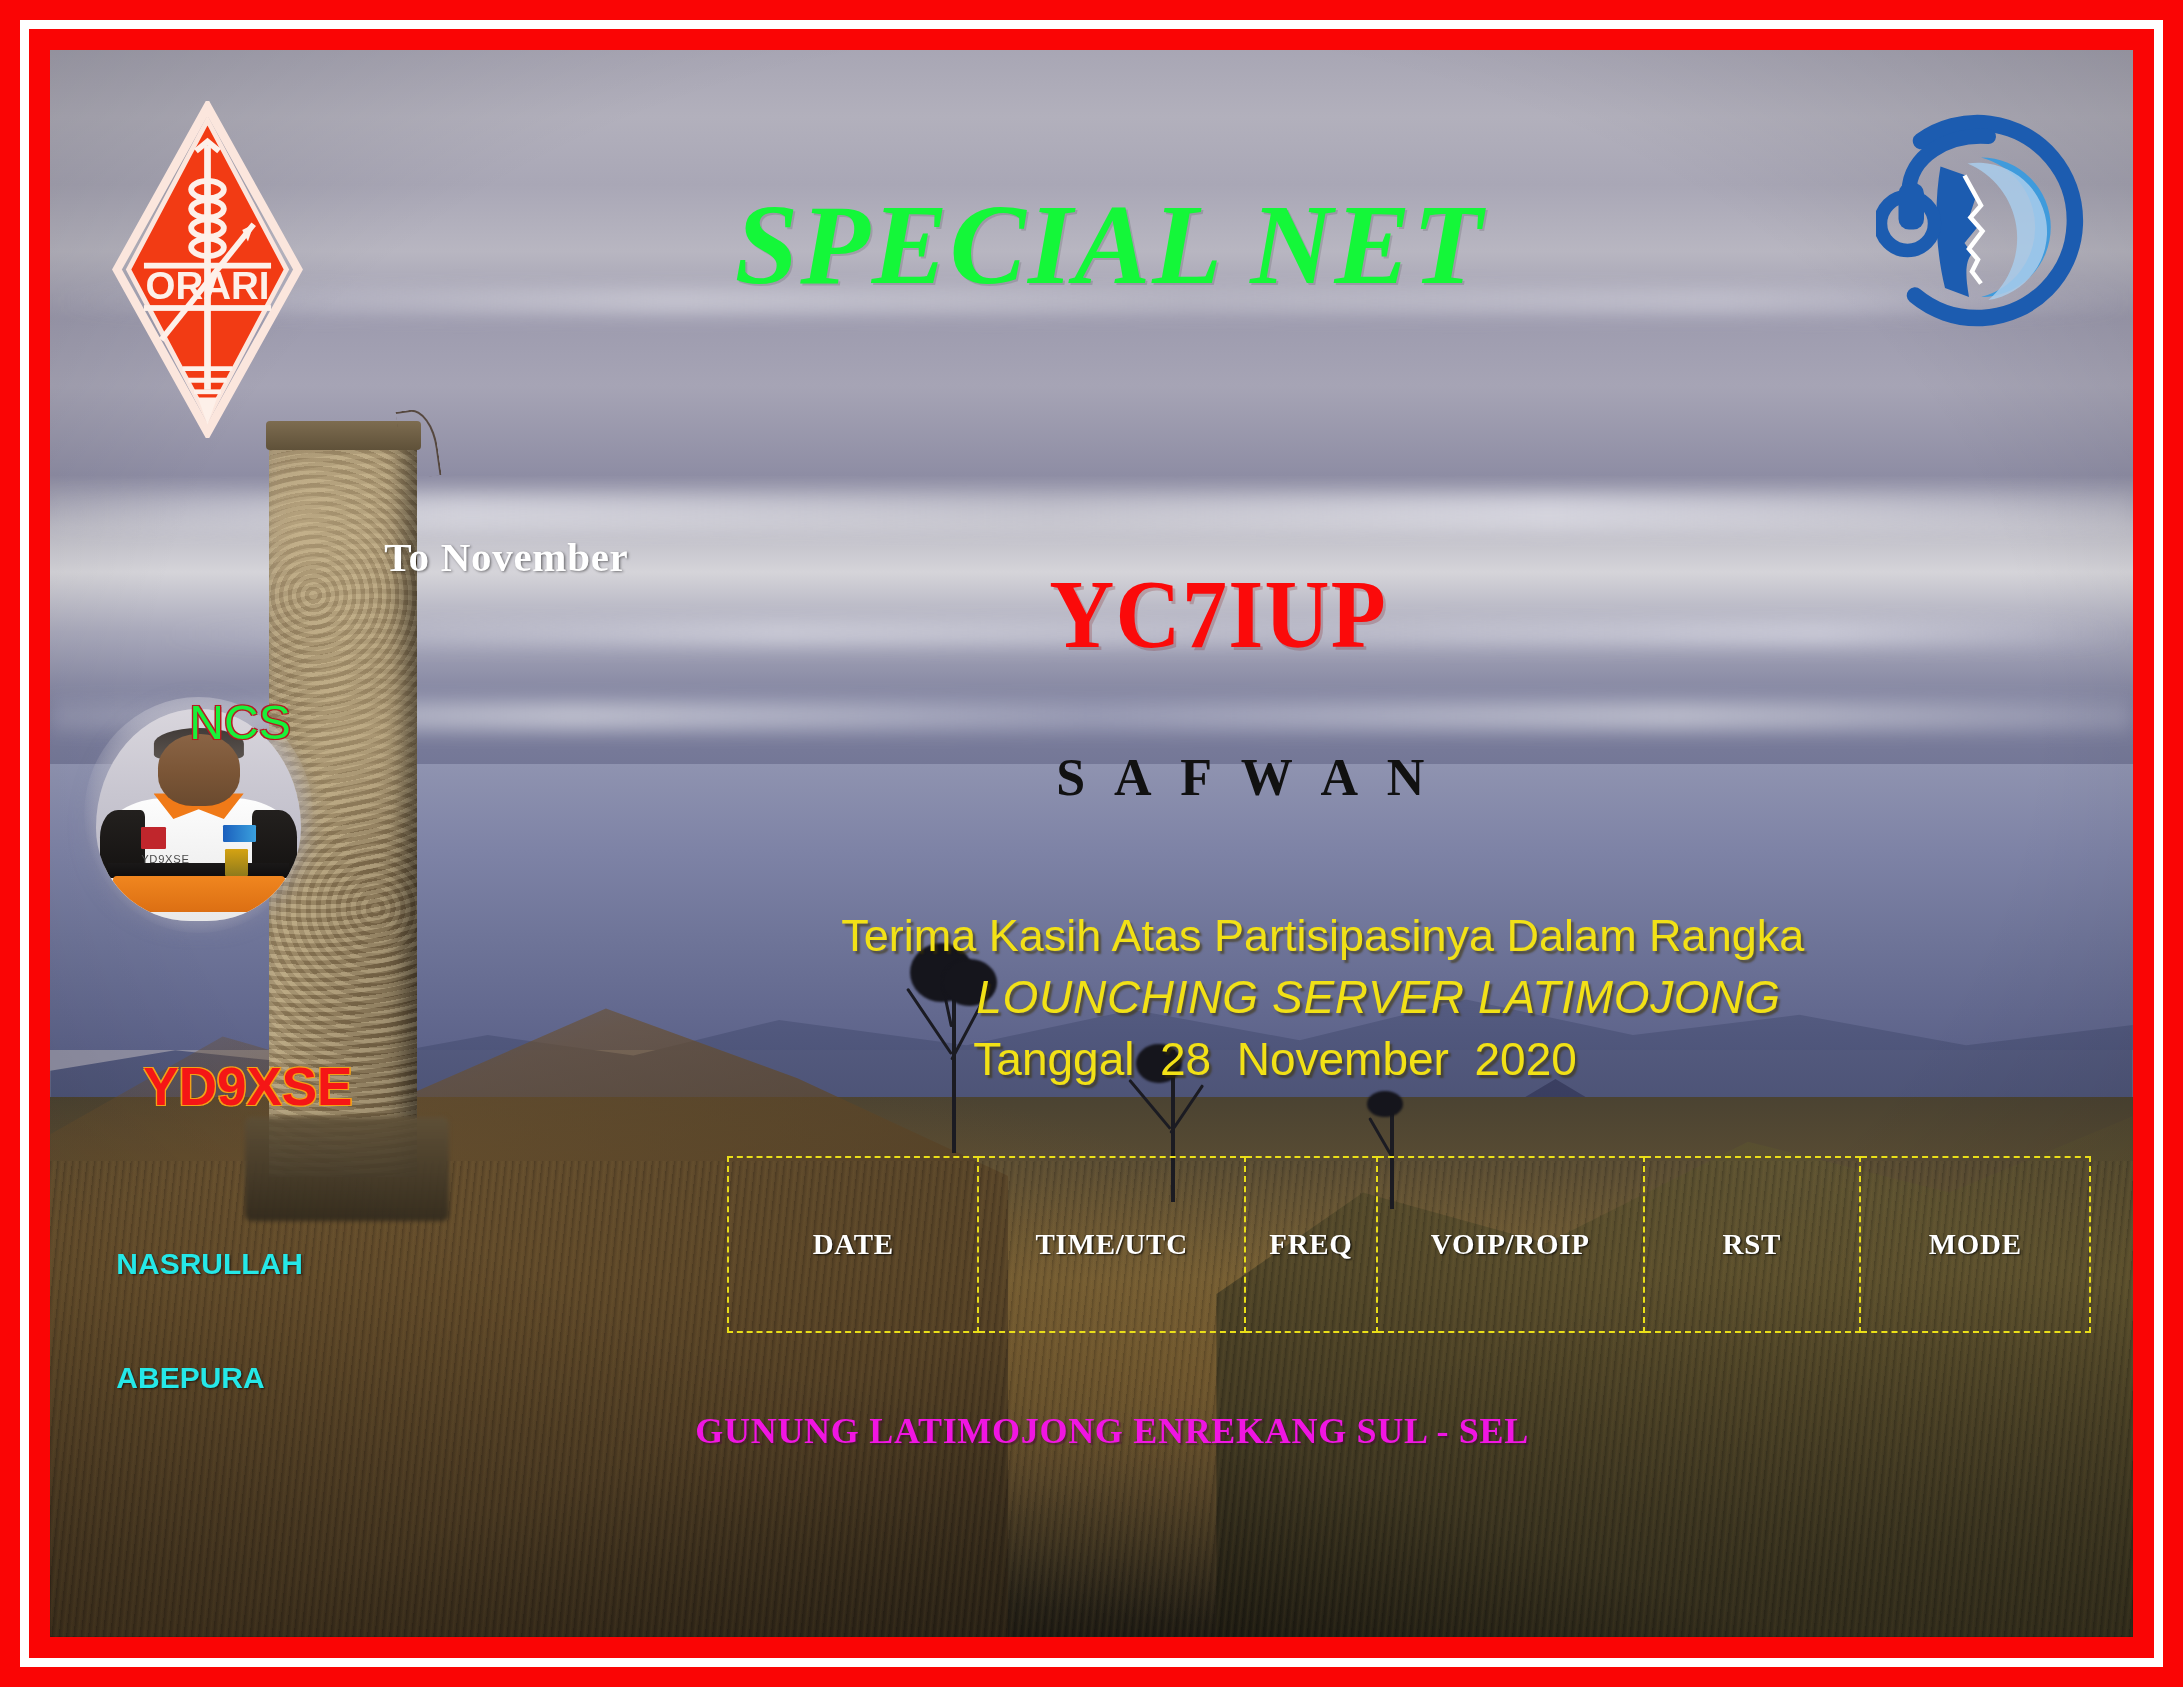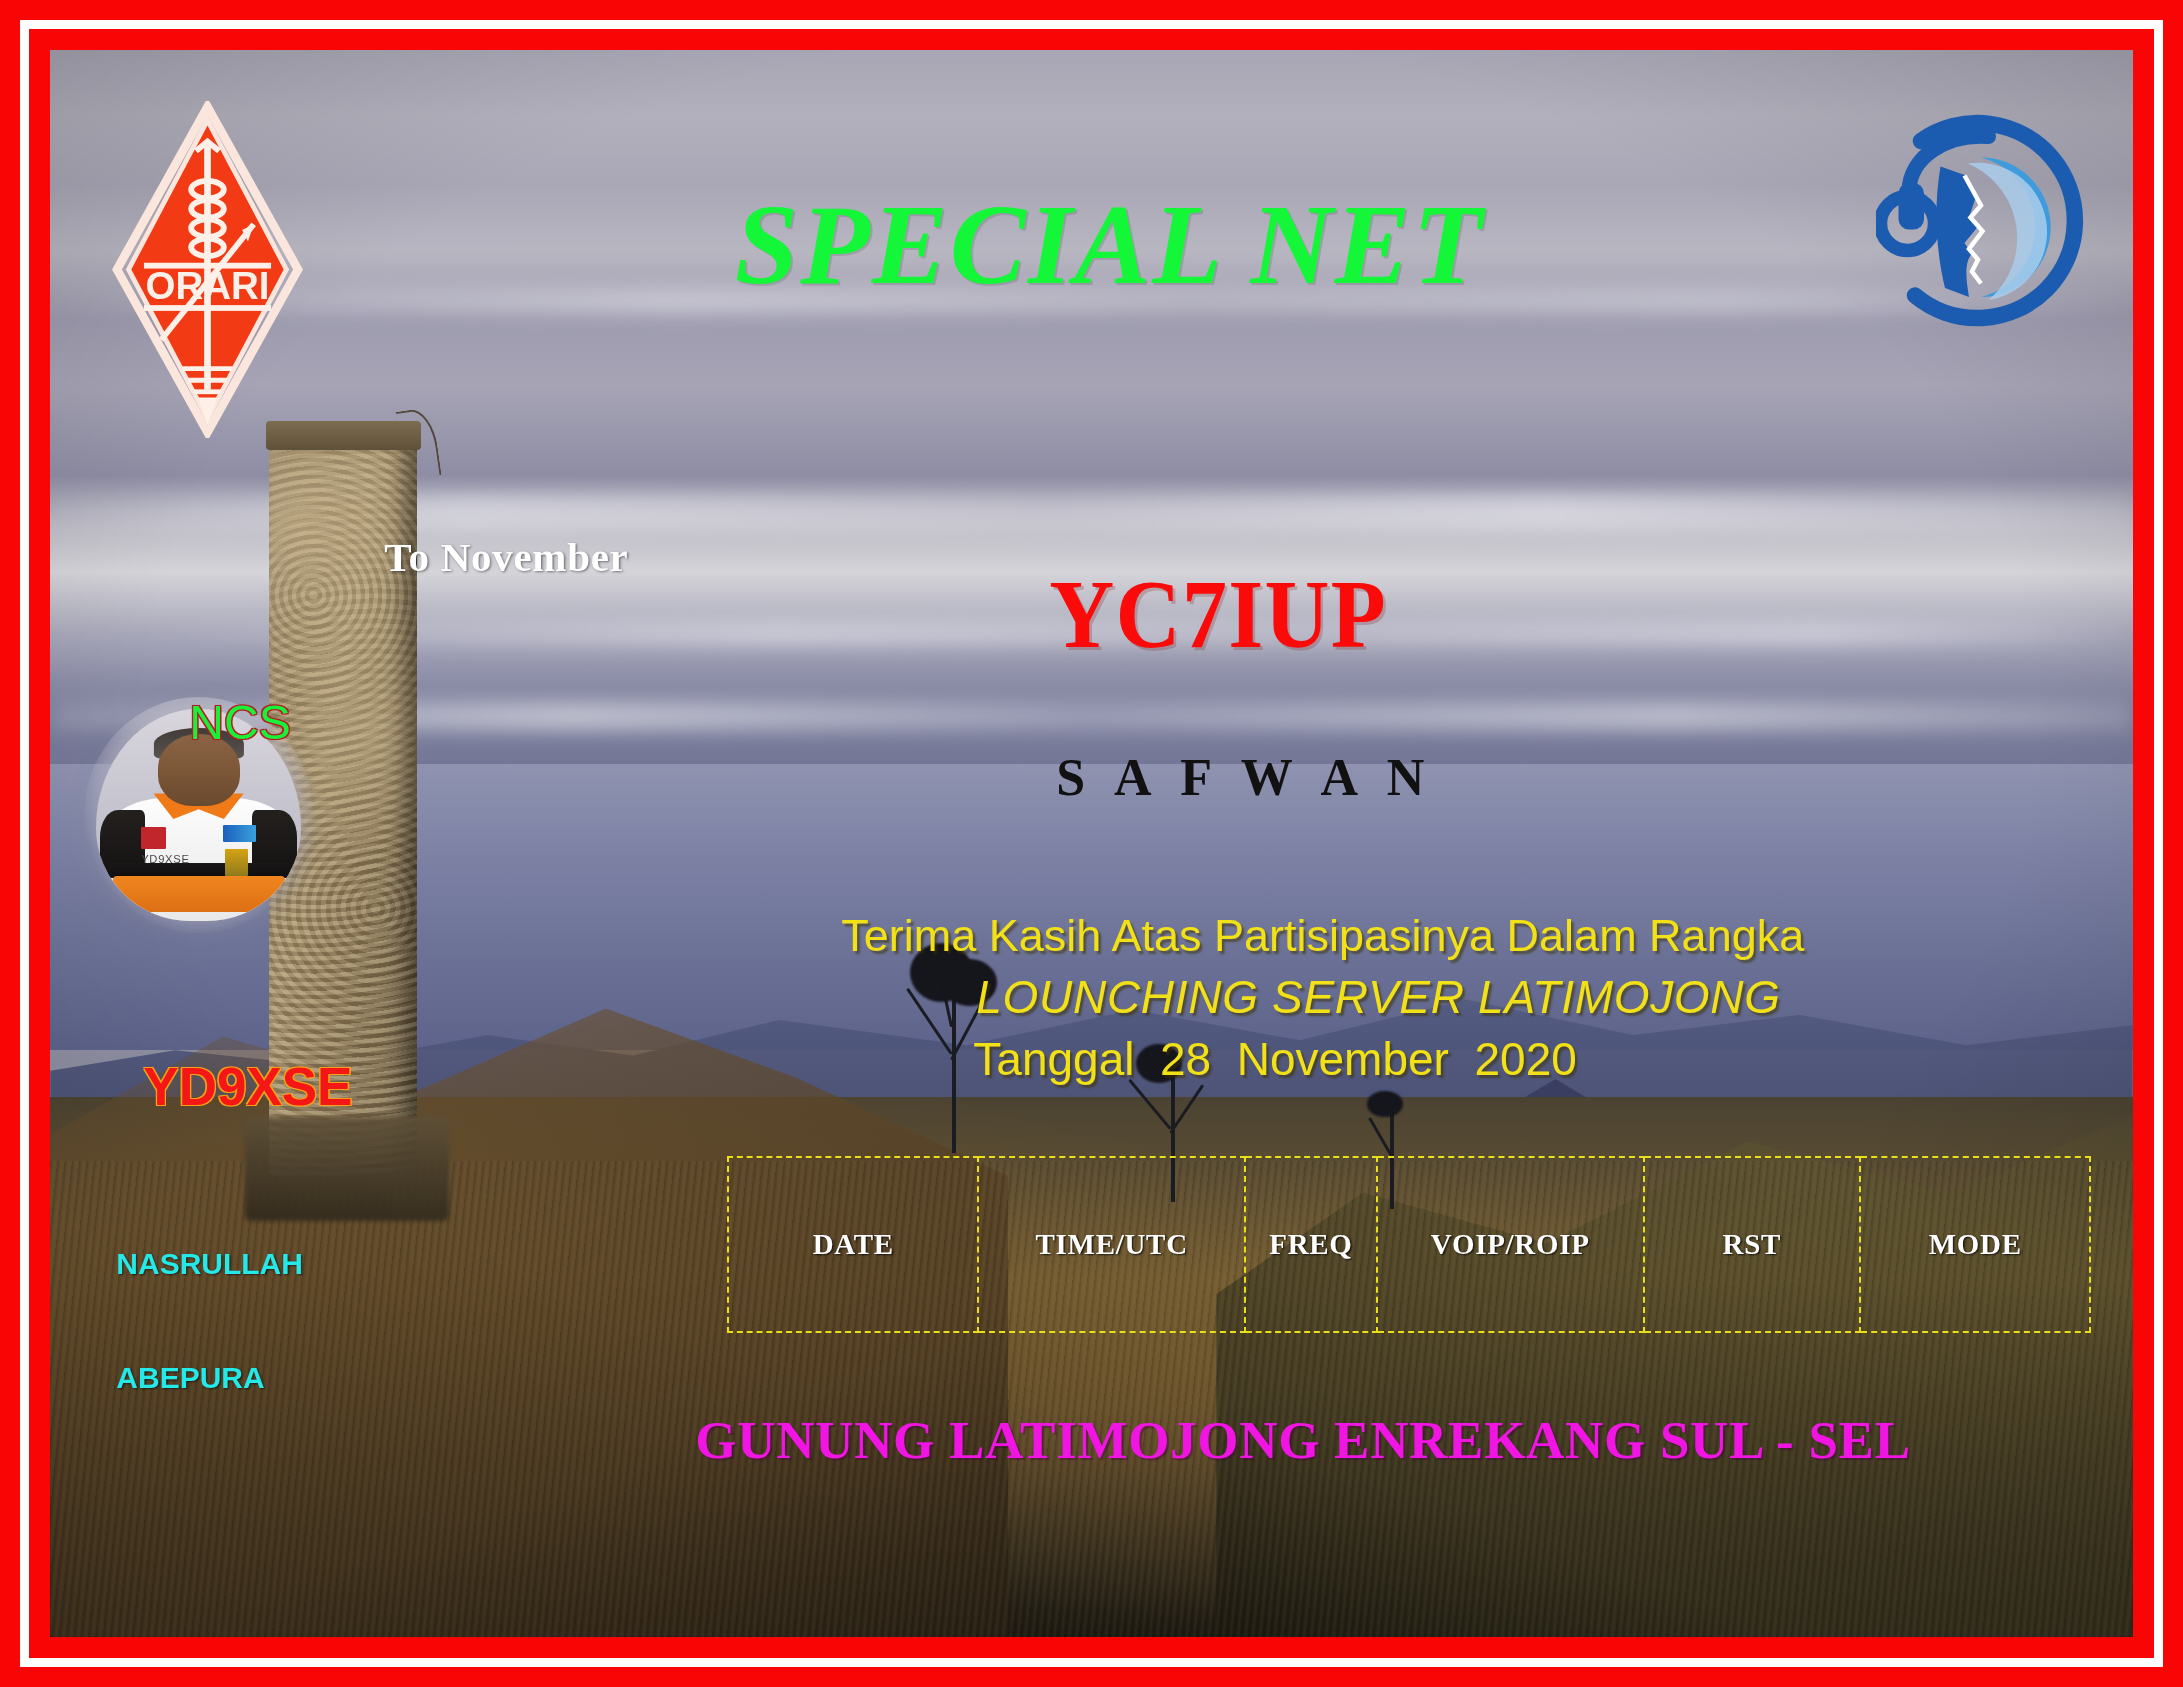--- a/index.html
+++ b/index.html
@@ -214,21 +214,21 @@
   .yellow-line{
     font-family:"Liberation Sans",sans-serif;font-weight:normal;
     color:#f2e116;text-shadow:2.6px 2.6px 2px rgba(60,50,0,.55);
   }
   #thanks1{left:791px;top:860px;font-size:45px;}
   #thanks2{left:926px;top:920px;font-size:46px;font-style:italic;letter-spacing:0.7px;}
   #thanks3{left:923px;top:982px;font-size:46px;}
   #mountain-line{
     left:645px;top:1360px;
     font-family:"Liberation Serif",serif;font-weight:bold;
-    font-size:53px;color:#f015e2;letter-spacing:0.7px;
+    font-size:36px;color:#f015e2;letter-spacing:0.7px;
     text-shadow:2px 2px 1.3px rgba(70,0,60,.45);
   }
   #ncs{
     left:139px;top:645px;
     font-family:"Liberation Sans",sans-serif;font-weight:normal;
     font-size:48px;color:#18f13a;
     text-shadow:0 0 2px #c0232a,1.3px 1.3px 0 #b01c22,-1.3px -1.3px 0 #b01c22,1.3px -1.3px 0 #b01c22,-1.3px 1.3px 0 #b01c22;
   }
   #yd9xse{
     left:93px;top:1006px;

